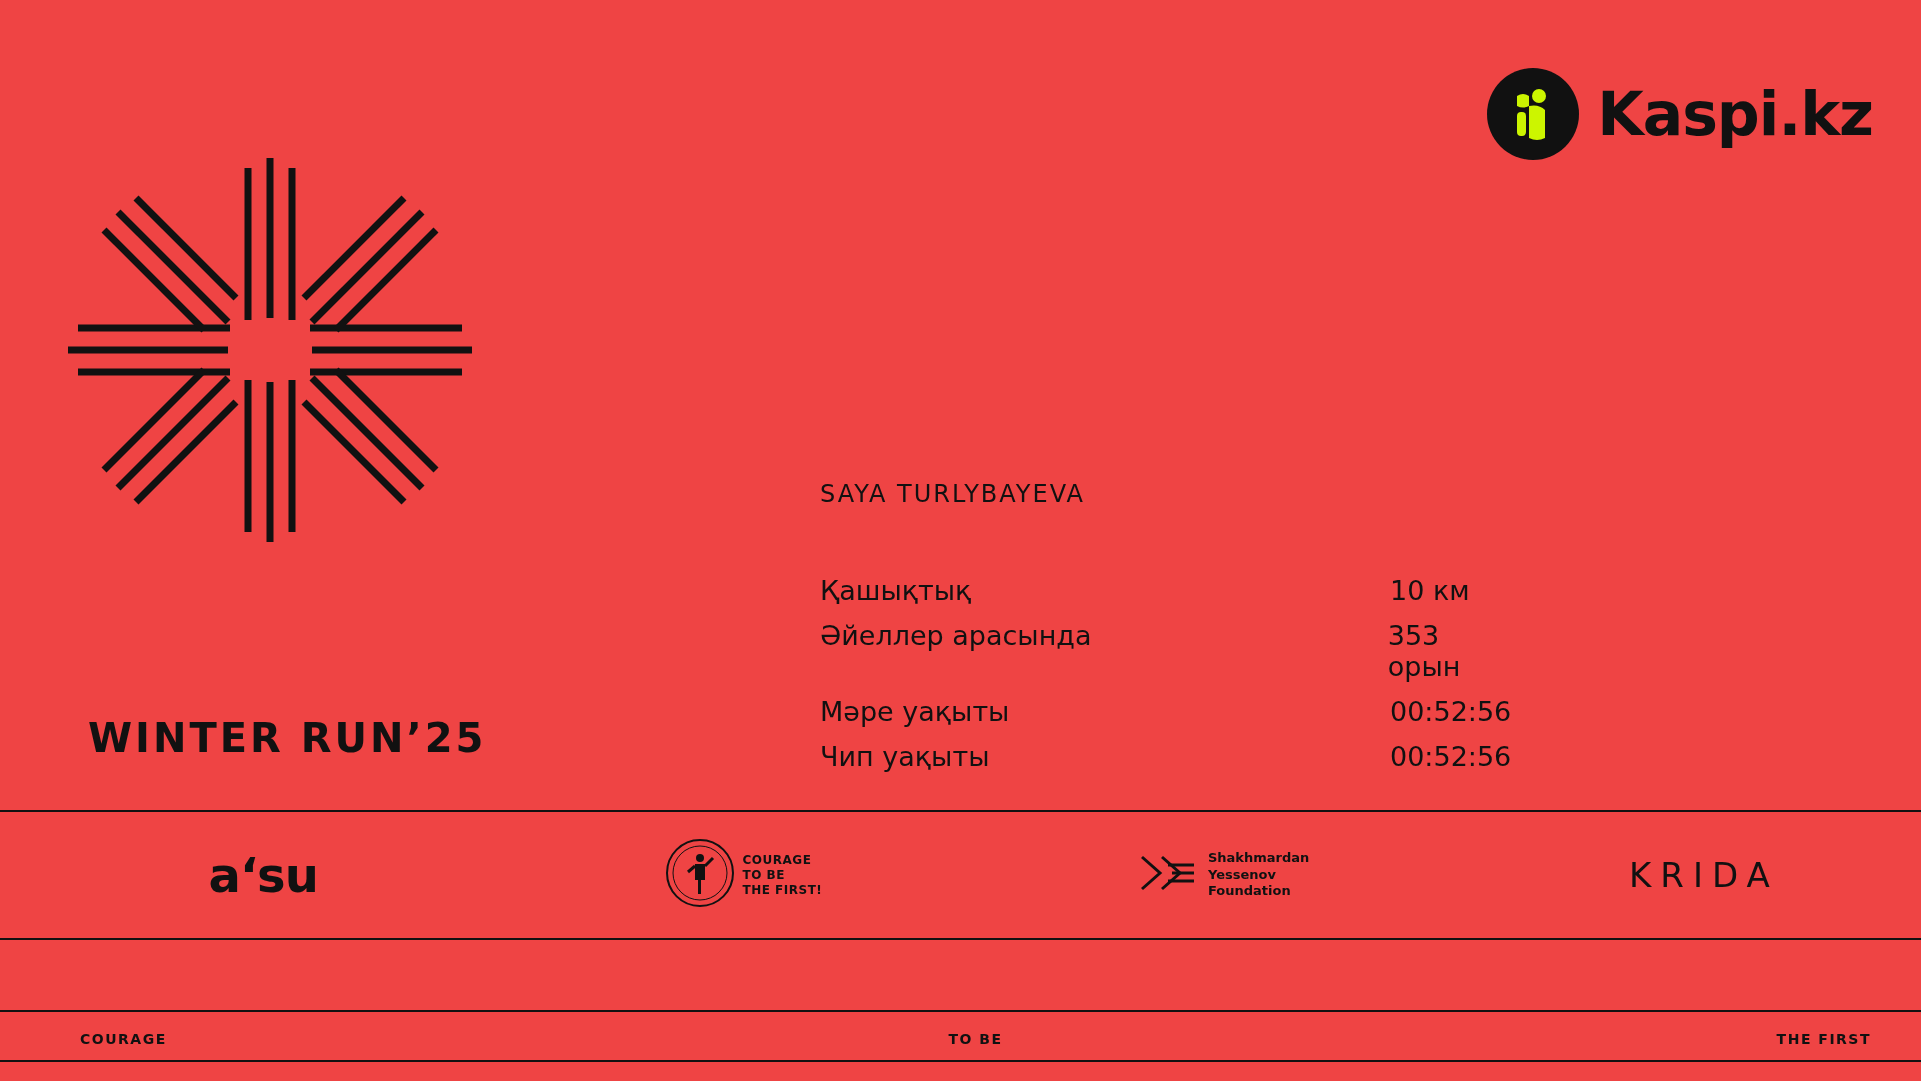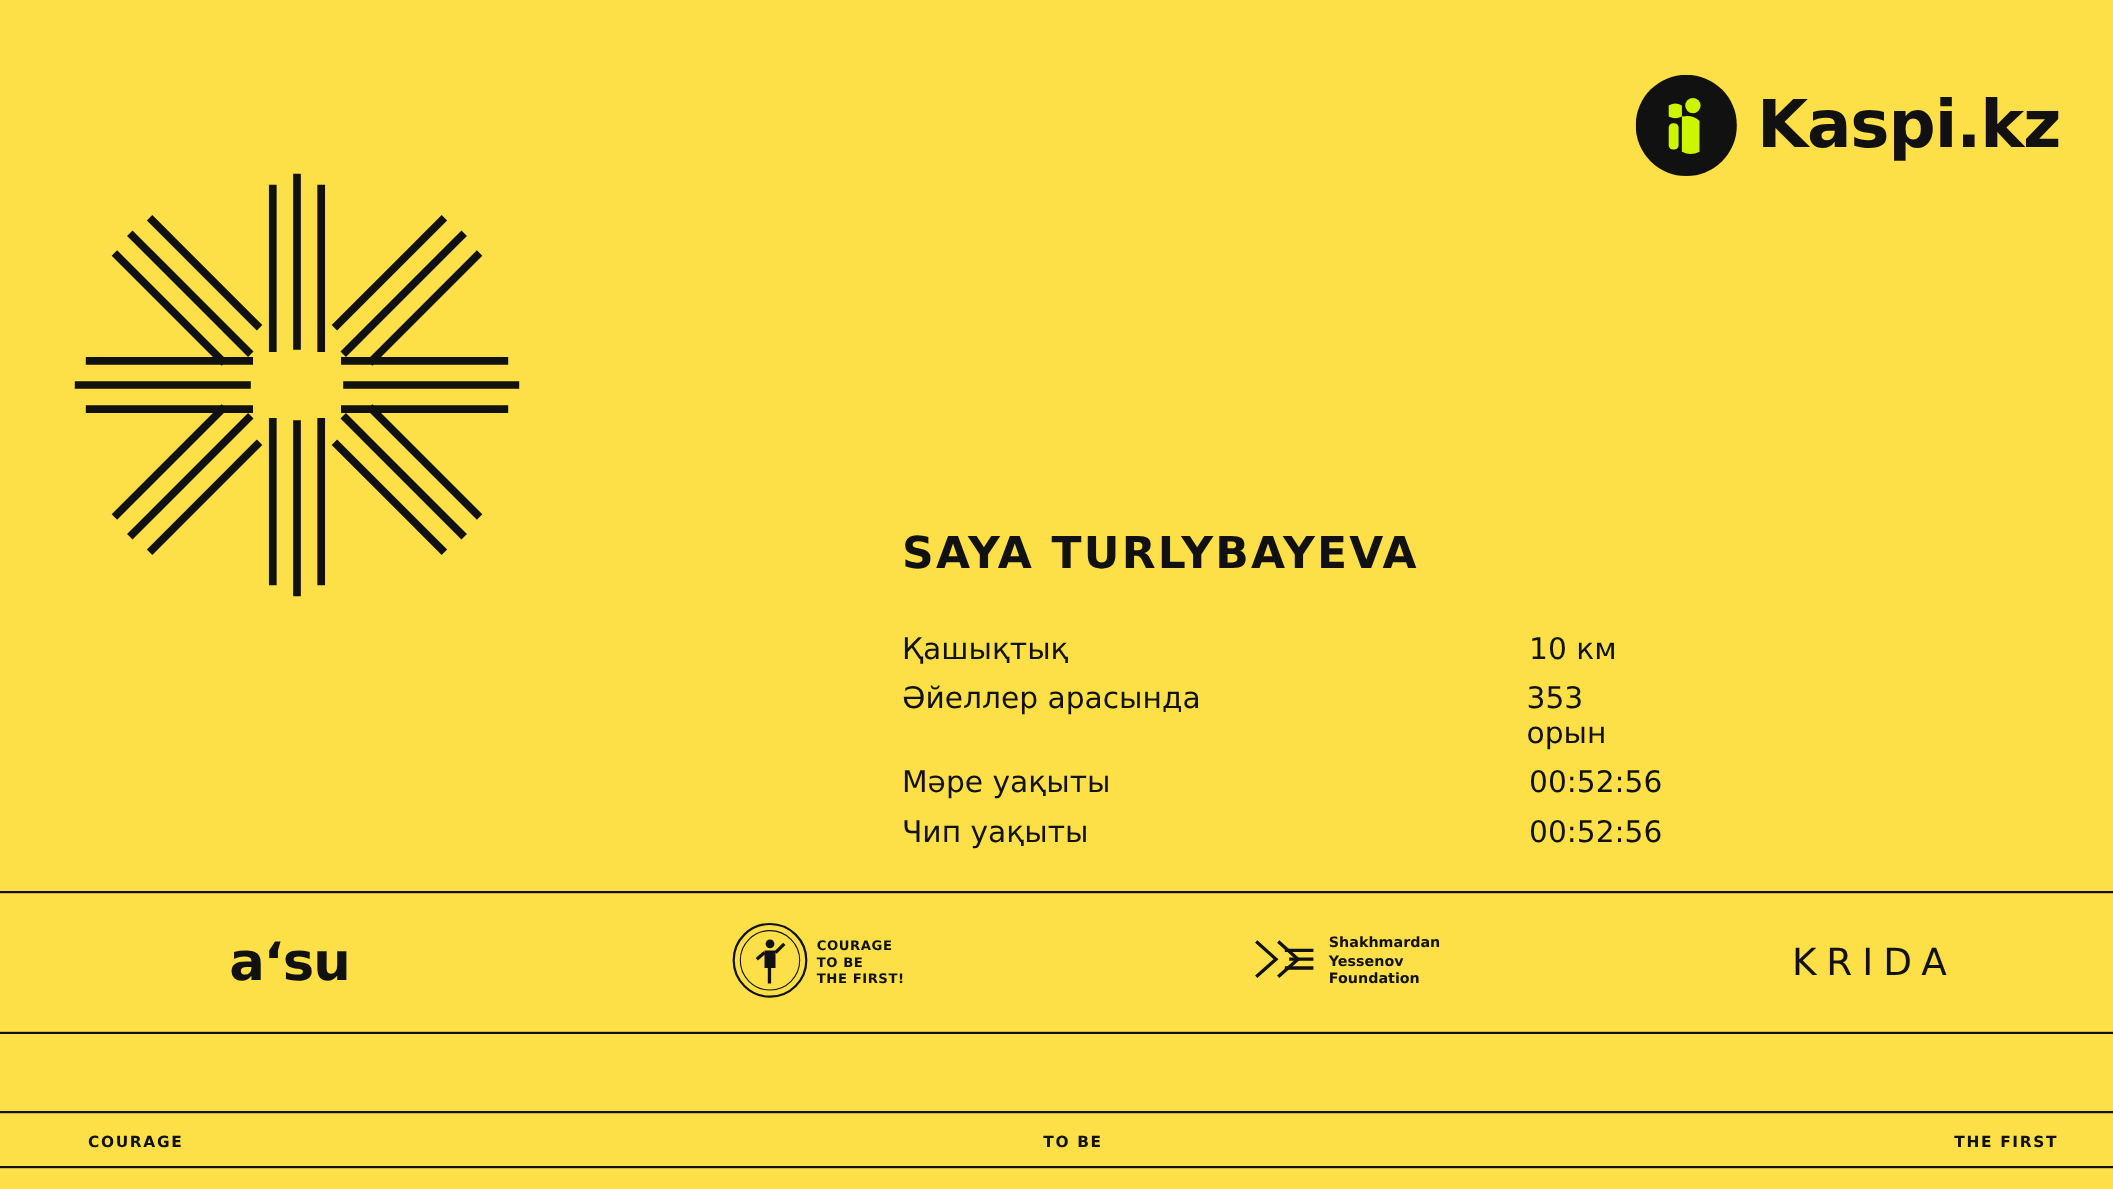--- a/index.html
+++ b/index.html
@@ -12,21 +12,21 @@
     height: 1081px;
     overflow: hidden;
     font-family: "Liberation Sans", sans-serif;
     color: #111111;
     position: relative;
   }
 
   .cert {
     position: absolute;
     inset: 0;
-    background: #fde047;
+    background: #ef4444;
   }
 
   
   .kaspi {
     position: absolute;
     top: 68px;
     right: 48px;
     display: flex;
     align-items: center;
     gap: 18px;
@@ -77,22 +77,22 @@
     color: #111;
     line-height: 1;
     white-space: nowrap;
   }
 
   .athlete {
     position: absolute;
     left: 820px;
     top: 480px;
     font-family: "DejaVu Sans", sans-serif;
-    font-size: 40px;
-    font-weight: bold;
+    font-size: 24px;
+    font-weight: normal;
     letter-spacing: 2px;
     color: #111;
   }
 
   .stats {
     position: absolute;
     left: 820px;
     top: 575px;
     width: 700px;
   }
@@ -257,20 +257,21 @@
         <line x1="76" y1="352" x2="176" y2="252"></line>
         <line x1="44" y1="320" x2="144" y2="220"></line>
 
         <line x1="362" y1="338" x2="252" y2="228"></line>
         <line x1="344" y1="352" x2="244" y2="252"></line>
         <line x1="376" y1="320" x2="276" y2="220"></line>
       </g>
     </svg>
   </div>
 
+  <div class="event-name">WINTER RUN’25</div>
 
 
   <div class="athlete">SAYA TURLYBAYEVA</div>
 
   <div class="stats">
     <div class="stat-row">
       <span class="stat-label">Қашықтық</span>
       <span class="stat-value">10 км</span>
     </div>
     <div class="stat-row">

